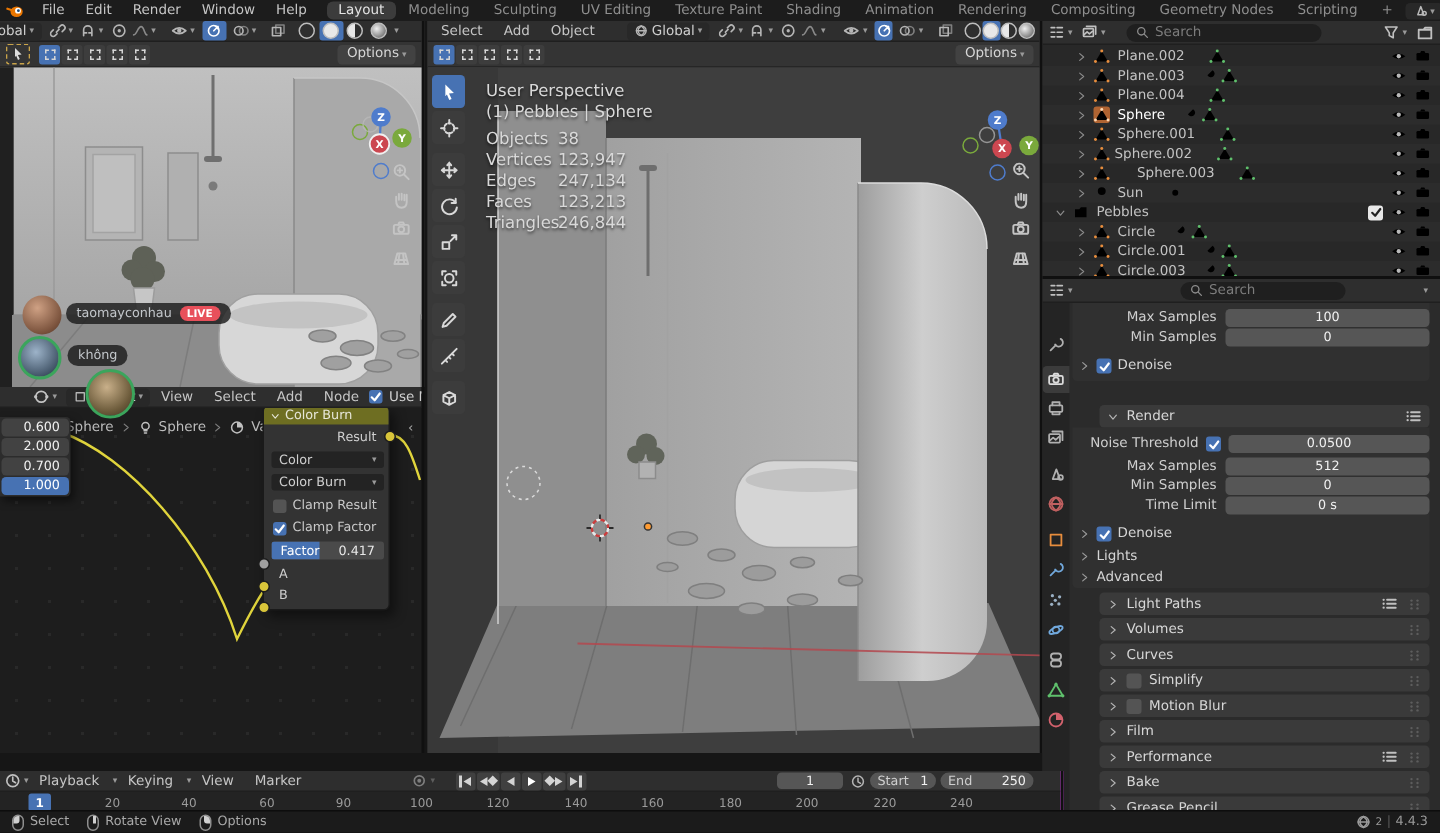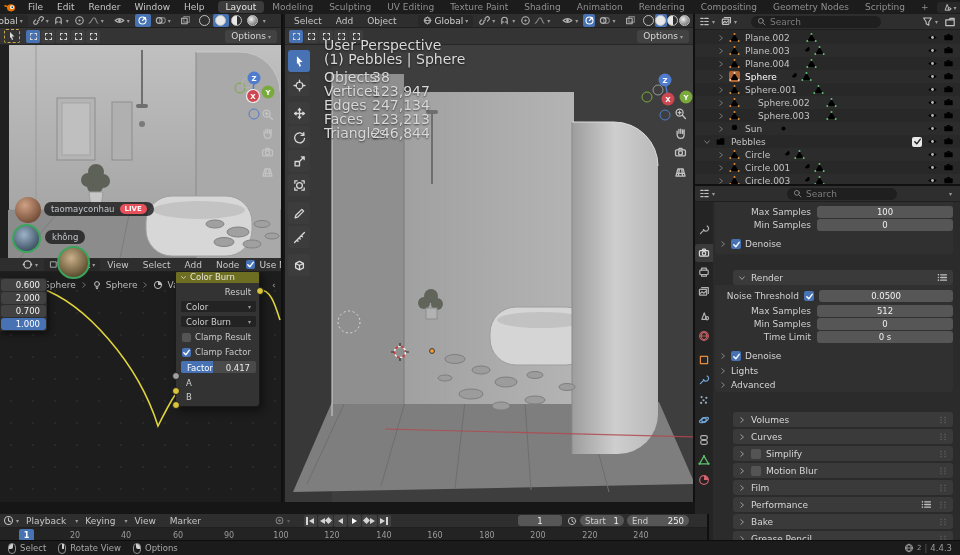--- a/index.html
+++ b/index.html
@@ -819,21 +819,21 @@
         </span>
       <span class="tbtn" style="margin-top:4px">
           <span class="ic">
             <svg>
               <use href="#s-cube"></use>
             </svg>
           </span>
         </span>
     </div>
 
-    <div style="position:absolute;left:39px;top:24px;color:#d9d9d9;text-shadow:0 1px 2px rgba(0,0,0,.6);font-size:14px;line-height:14px">
+    <div style="position:absolute;left:39px;top:40px;color:#d9d9d9;text-shadow:0 1px 2px rgba(0,0,0,.6);font-size:11px;line-height:14px">
       <div>User Perspective</div>
       <div>(1) Pebbles | Sphere</div>
       <div style="height:4px"></div>
       <div style="display:flex">
           <span style="width:48px">Objects</span>
           <span>38</span>
         </div>
       <div style="display:flex">
           <span style="width:48px">Vertices</span>
           <span>123,947</span>
@@ -1077,21 +1077,21 @@
       <span class="ic" style="width:8px;height:8px;margin-left:22px;color:#8a8a8a">
           <svg>
             <use href="#s-chev-r"></use>
           </svg>
         </span>
       <span class="oicon" style="margin-left:4px;color:#e78d3d">
           <svg>
             <use href="#s-tri"></use>
           </svg>
         </span>
-      <span style="margin-left:18px">Sphere.002</span>
+      <span style="margin-left:3px">Sphere.002</span>
       <span class="oicon" style="margin-left:16px;color:#5fc06c">
           <svg>
             <use href="#s-tri"></use>
           </svg>
         </span>
       <span class="oicon" style="margin-left:auto;color:#b8b8b8">
           <svg>
             <use href="#s-eye"></use>
           </svg>
         </span>
@@ -1464,20 +1464,38 @@
       </div>
       <div class="prow" style="left:6px;top:177px;height:12px;gap:4px">
         <span class="ic" style="width:8px;height:8px;color:#9a9a9a">
             <svg>
               <use href="#s-chev-r"></use>
             </svg>
           </span>
         <span style="color:#d5d5d5">Advanced</span>
       </div>
 
+      <div class="sect" style="top:193px">
+        <span class="ic" style="width:8px;height:8px;color:#b5b5b5;margin-right:5px">
+            <svg>
+              <use href="#s-chev-r"></use>
+            </svg>
+          </span>
+        <span>Light Paths</span>
+        <span class="ic" style="width:11px;height:11px;margin-left:auto;color:#c0c0c0">
+            <svg>
+              <use href="#s-menu"></use>
+            </svg>
+          </span>
+        <span class="ic grip" style="width:10px;height:10px">
+            <svg>
+              <use href="#s-grip6"></use>
+            </svg>
+          </span>
+      </div>
       <div class="sect" style="top:210px">
         <span class="ic" style="width:8px;height:8px;color:#b5b5b5;margin-right:5px">
             <svg>
               <use href="#s-chev-r"></use>
             </svg>
           </span>
         <span>Volumes</span>
         <span class="ic grip" style="width:10px;height:10px;margin-left:auto">
             <svg>
               <use href="#s-grip6"></use>

